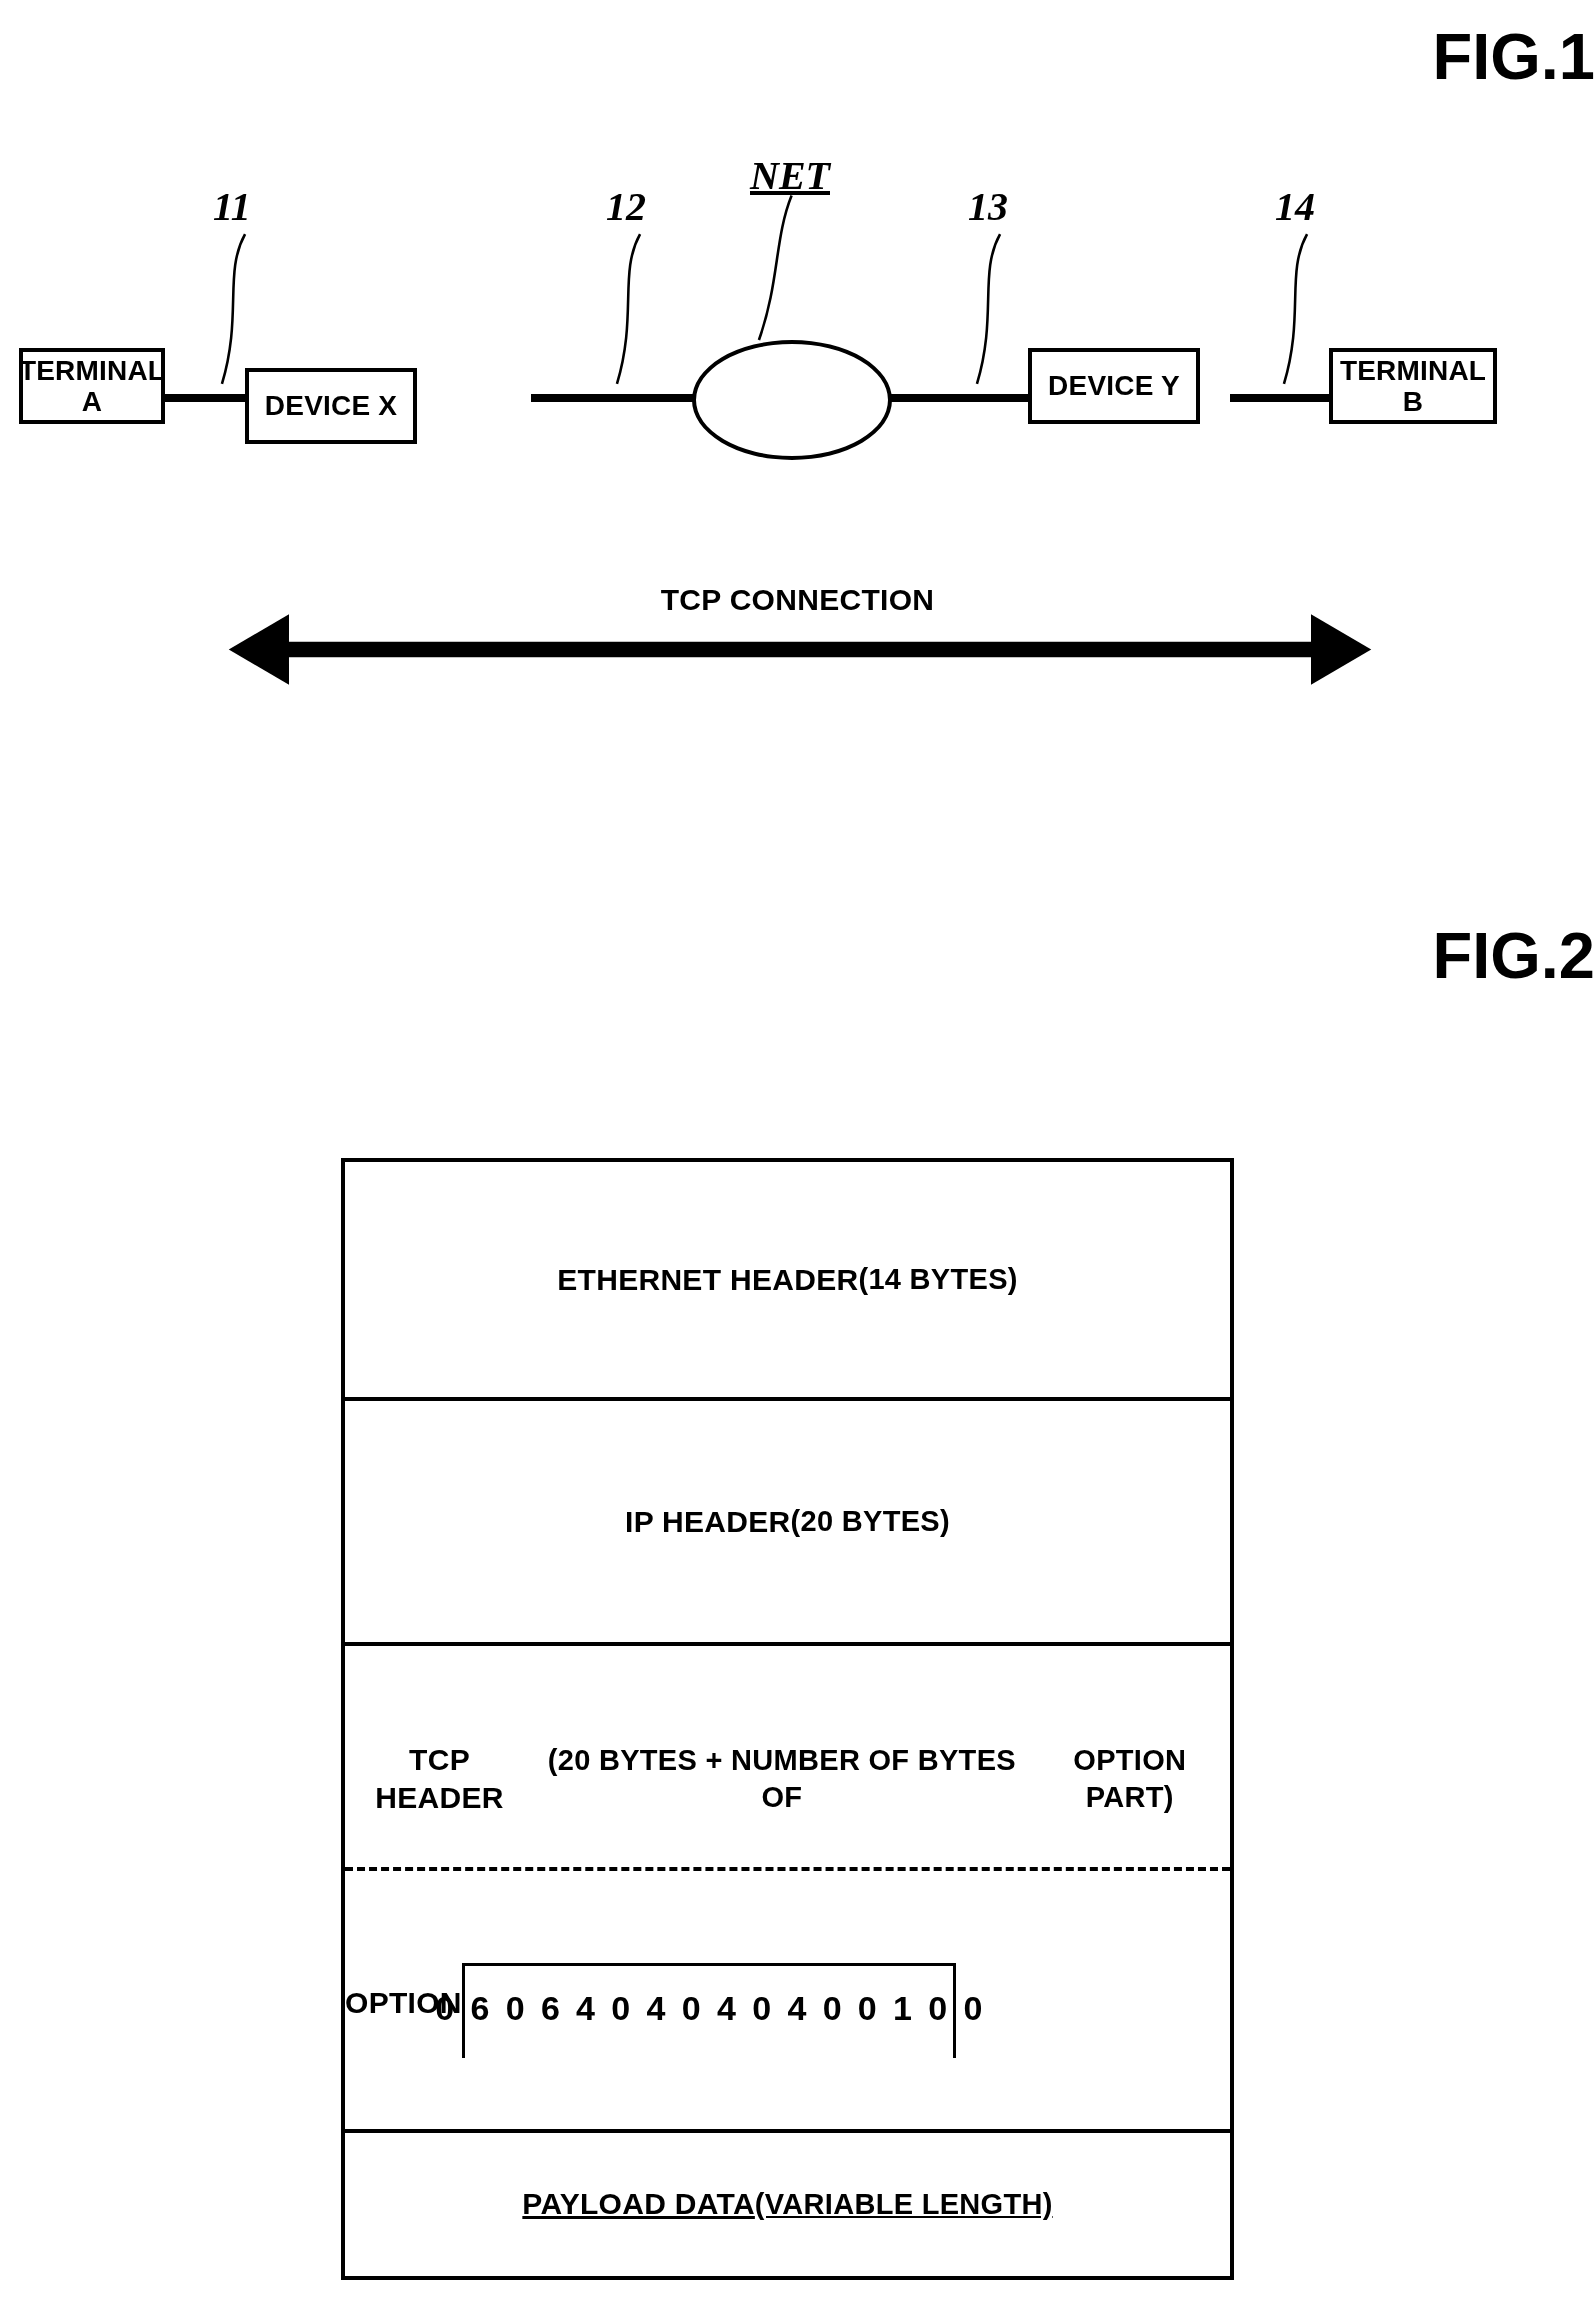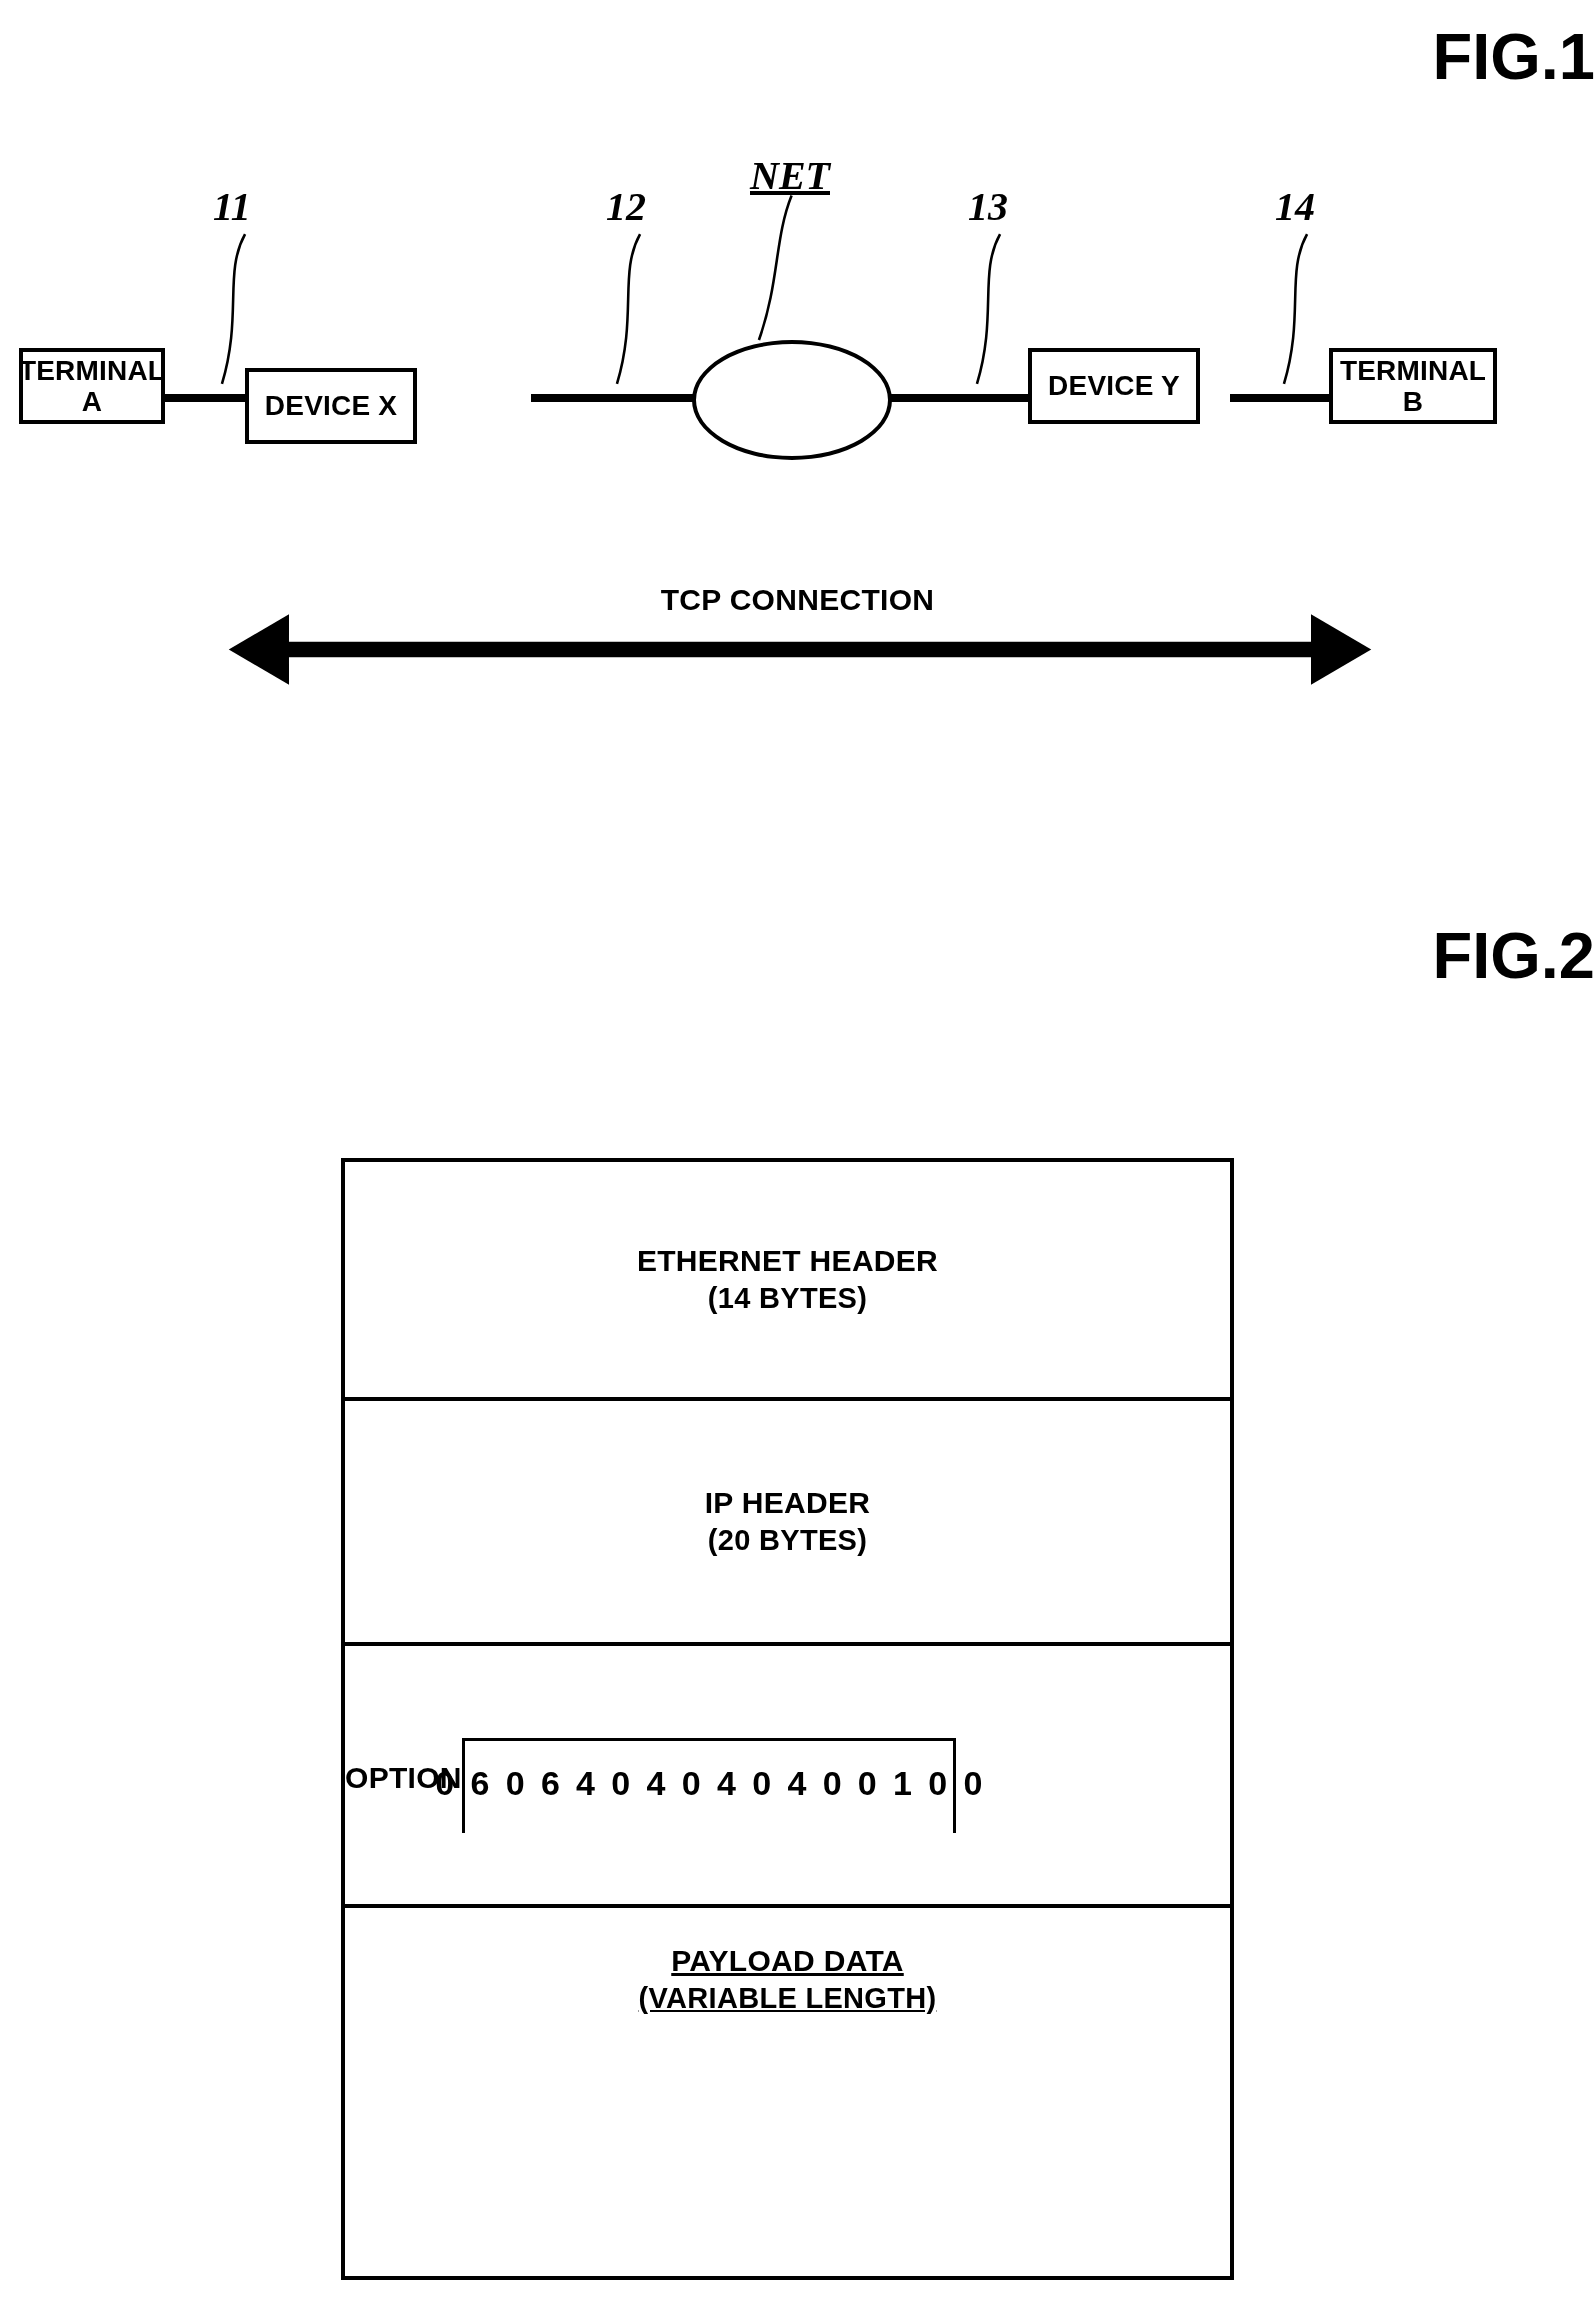--- a/index.html
+++ b/index.html
@@ -86,21 +86,20 @@
     width: 893px;
     height: 1122px;
     border: 4.3px solid #000;
     box-sizing: border-box;
     background: #fff;
   }
   .pkt-cell {
     position: relative;
     box-sizing: border-box;
     display: flex;
-    flex-direction: column;
     align-items: center;
     justify-content: center;
     text-align: center;
     font-weight: bold;
     font-size: 30px;
     line-height: 1.26;
     letter-spacing: 0.3px;
     border-bottom: 4.3px solid #000;
   }
   .pkt-cell.no-border { border-bottom: none; }
@@ -229,20 +228,26 @@
     <div class="pkt-cell" style="height:239px;">
       <div>ETHERNET HEADER</div>
       <div class="l2">(14 BYTES)</div>
     </div>
 
     <div class="pkt-cell" style="height:245px;">
       <div>IP HEADER</div>
       <div class="l2">(20 BYTES)</div>
     </div>
 
+    <div class="pkt-cell no-border" style="height:225px; justify-content:flex-start; padding-top:41px;">
+      <div>TCP HEADER</div>
+      <div class="l2">(20 BYTES + NUMBER OF BYTES OF</div>
+      <div class="l2">OPTION PART)</div>
+      <div class="dashed-sep" style="bottom:0;"></div>
+    </div>
 
     <div id="option-cell" style="height:262px;">
       <div id="option-label">OPTION</div>
       <div id="option-bytes-wrap">
         <div id="option-bytes">
           <span>0</span>
           <span>6</span>
           <span>0</span>
           <span>6</span>
           <span>4</span>

